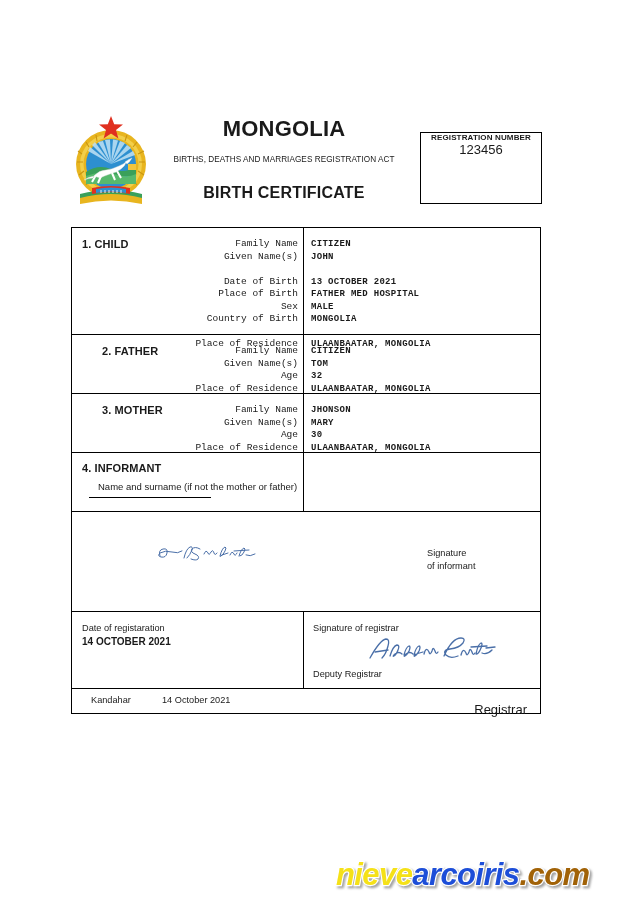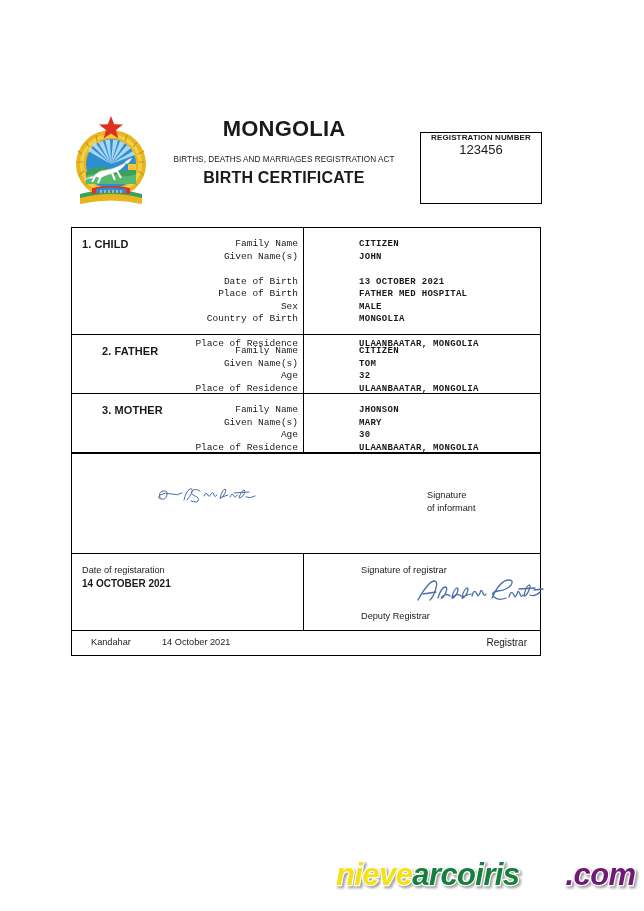--- a/index.html
+++ b/index.html
@@ -57,20 +57,21 @@
     font-size: 8.2px;
     line-height: 14px;
     margin-top: 10px;
     letter-spacing: 0.05px;
   }
 
   .doc-type {
     font-size: 16px;
     font-weight: bold;
     line-height: 22px;
+    margin-top: 15px;
     letter-spacing: 0.2px;
   }
 
   .regbox {
     position: absolute;
     left: 348px;
     top: 20px;
     width: 122px;
     height: 72px;
     border: 1.6px solid #000;
@@ -94,21 +95,20 @@
     left: 71px;
     top: 227px;
     width: 470px;
     border: 1.4px solid #000;
   }
 
   .row {
     position: relative;
     border-bottom: 1.4px solid #000;
     display: flex;
-    gap: 48px;
   }
   .row:last-child { border-bottom: none; }
 
   .col-left {
     width: 232px;
     flex: 0 0 232px;
     border-right: 1.4px solid #000;
     position: relative;
   }
 
@@ -226,42 +226,42 @@
   }
   .footer-place {
     position: absolute; left: 19px; top: 6px;
     font-size: 9.2px;
   }
   .footer-date {
     position: absolute; left: 90px; top: 6px;
     font-size: 9.2px;
   }
   .footer-registrar {
-    position: absolute; right: 13px; top: 6px;
-    font-size: 10px;
+    position: absolute; right: 13px; top: 13px;
+    font-size: 13px;
     padding-left: 44px;
   }
 
   
   .watermark {
     position: absolute;
     left: 336px;
     top: 857px;
     font-size: 31px;
     font-weight: bold;
     font-style: italic;
     letter-spacing: -0.6px;
     white-space: nowrap;
     -webkit-text-stroke: 2.4px #ffffff;
     paint-order: stroke fill;
     filter: drop-shadow(2px 2px 1px rgba(90,90,90,0.55));
   }
   .wm-a { color: #f5e118; }
-  .wm-b { color: #15803d; }
-  .wm-c { color: #701a75; margin-left: 46px; }
+  .wm-b { color: #1d4ed8; }
+  .wm-c { color: #a16207; }
 </style>
 </head>
 <body>
 
 <div class="page">
 
   <div class="header">
 
     <div class="emblem">
       <svg viewBox="0 0 78 96" width="78" height="96">
@@ -391,20 +391,25 @@
         <div class="values">
           <div class="field-value">JHONSON</div>
           <div class="field-value">MARY</div>
           <div class="field-value">30</div>
           <div class="field-value">ULAANBAATAR, MONGOLIA</div>
         </div>
       </div>
     </div>
 
     <div class="row sec-informant">
+      <div class="col-left">
+        <div class="section-title">4. INFORMANT</div>
+        <div class="informant-sub">Name and surname (if not the mother or father)</div>
+        <div class="informant-line"></div>
+      </div>
     </div>
 
     <div class="row sec-certify">
 
       <div class="sig-informant-mark">
         <svg viewBox="0 0 120 26" width="120" height="26">
           <g fill="none" stroke="#4a6fa8" stroke-width="1" stroke-linecap="round">
             <path d="M6 16 Q4 10 9 9 Q14 8 13 13 Q12 18 7 17 Q3 16 6 13 Q11 10 18 12
                      Q24 14 28 11"></path>
             <path d="M30 18 Q32 9 36 7 Q39 6 38 10 Q36 15 33 18"></path>

